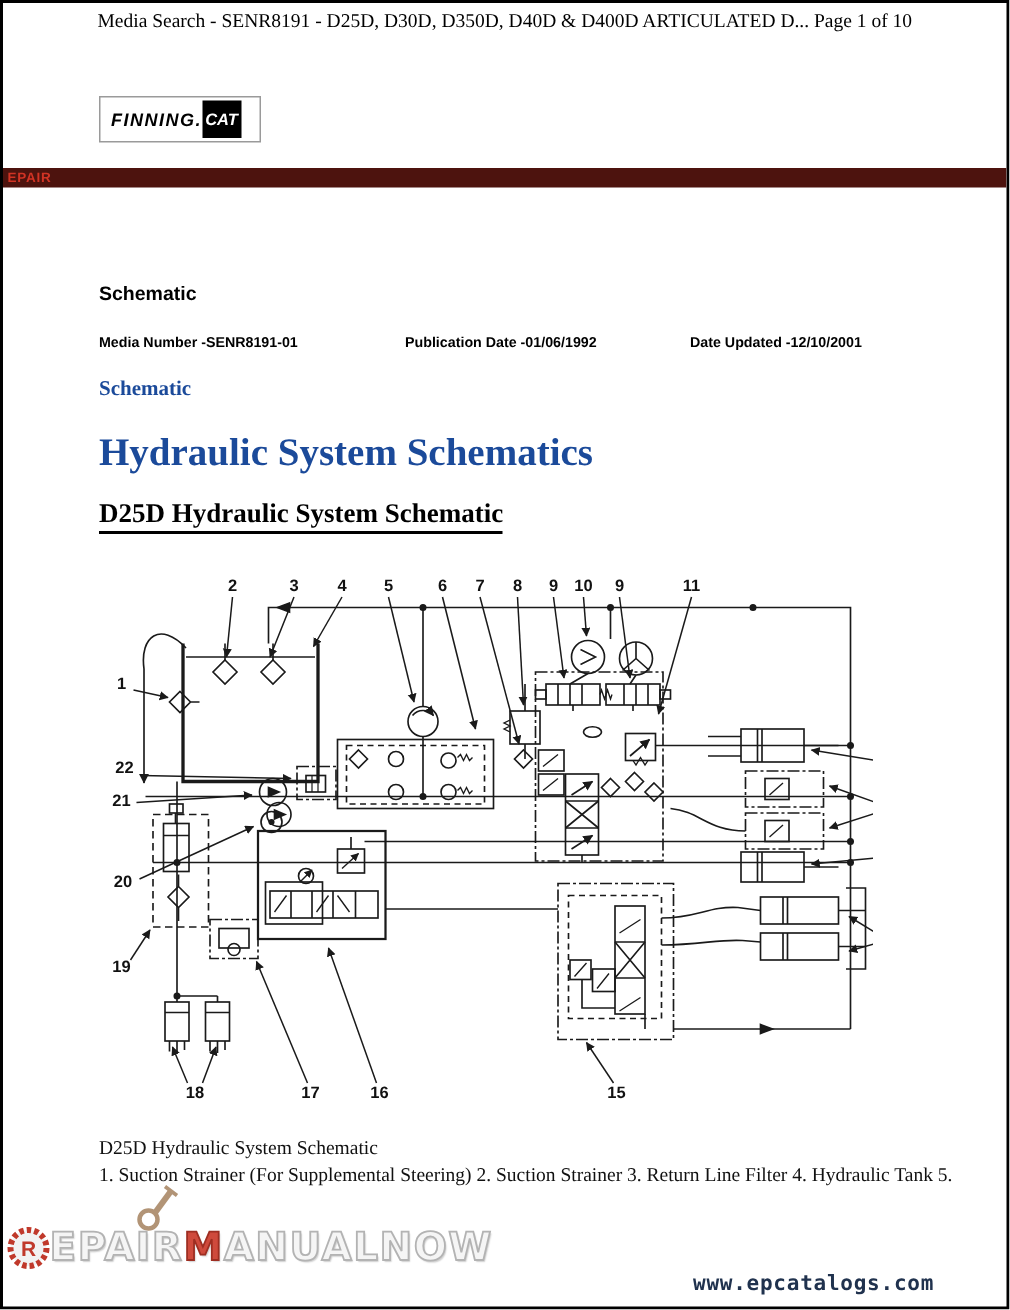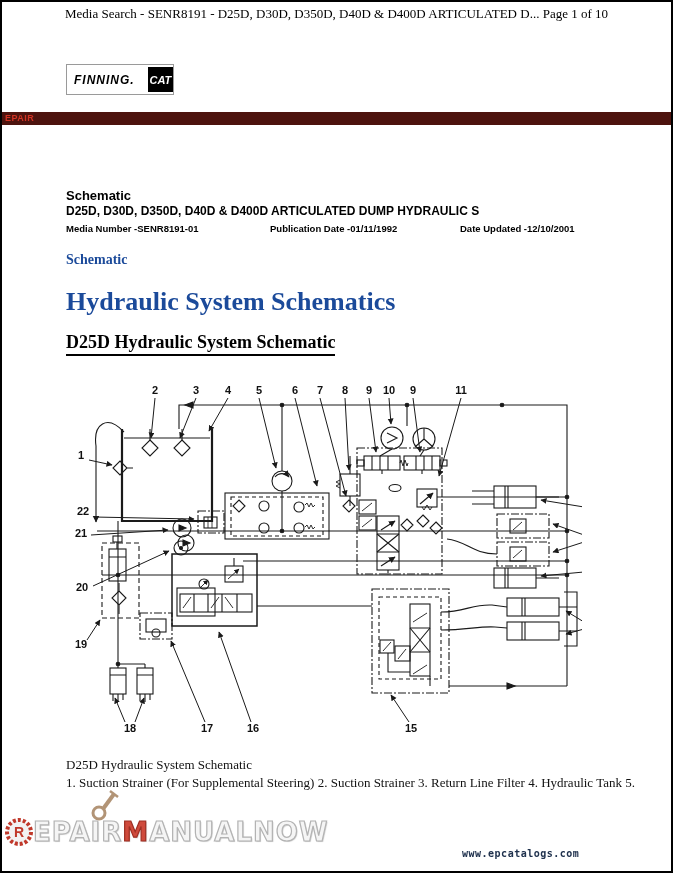--- a/index.html
+++ b/index.html
@@ -1,33 +1,33 @@
 <!DOCTYPE html>
 <html><head>
 <meta charset="utf-8">
 <style>
   html,body{margin:0;padding:0;background:#fff;}
   .page{position:relative;width:673px;height:873px;background:#fff;border:2px solid #000;box-sizing:border-box;overflow:hidden;font-family:"Liberation Serif",serif;}
   .abs{position:absolute;}
   .win-title{top:4px;left:0;width:100%;text-align:center;font-size:13px;color:#000;}
   .logo-box{top:62px;left:64px;width:106px;height:29px;border:1px solid #9a9a9a;display:flex;align-items:center;background:#fff;}
   .finning{font-family:"Liberation Sans",sans-serif;font-weight:bold;font-style:italic;font-size:12px;letter-spacing:1px;margin-left:7px;}
-  .catbox{margin-left:13px;width:26px;height:25px;background:#000;color:#fff;display:flex;align-items:center;justify-content:center;font-family:"Liberation Sans",sans-serif;font-weight:bold;font-style:italic;font-size:11px;}
+  .catbox{margin-left:0;width:26px;height:25px;background:#000;color:#fff;display:flex;align-items:center;justify-content:center;font-family:"Liberation Sans",sans-serif;font-weight:bold;font-style:italic;font-size:11px;}
   .sis-title{top:67px;left:277px;font-weight:bold;font-size:16px;letter-spacing:.3px;color:#0a0a0a;}
   .maroon-bar{top:110px;left:0;width:100%;height:13px;background:#4d130e;}
   .bar-wm{top:111px;left:3px;font-family:"Liberation Sans",sans-serif;font-weight:bold;font-size:9px;color:#d23324;letter-spacing:.5px;z-index:3;}
   .doc-kind{top:186px;left:64px;font-family:"Liberation Sans",sans-serif;font-weight:bold;font-size:13px;}
   .doc-model{top:202px;left:64px;font-family:"Liberation Sans",sans-serif;font-weight:bold;font-size:12px;}
   .meta{top:221px;font-family:"Liberation Sans",sans-serif;font-weight:bold;font-size:9.5px;}
   .m1{left:64px;}.m2{left:268px;}.m3{left:458px;}
   .sec-label{top:250px;left:64px;font-weight:bold;font-size:14px;color:#1b4a9a;}
   .h1{top:285px;left:64px;font-weight:bold;font-size:26px;color:#1b4a9a;}
   .h2{top:330px;left:64px;font-weight:bold;font-size:18px;color:#000;border-bottom:2px solid #000;padding-bottom:1px;}
   .caption{top:754px;left:64px;width:585px;font-size:13px;line-height:17.5px;color:#111;}
-  .footer-link{top:846px;left:460px;font-family:"DejaVu Sans Mono",monospace;font-weight:bold;font-size:10px;color:#20324e;letter-spacing:.5px;}
+  .footer-link{top:846px;left:460px;font-family:"DejaVu Sans Mono",monospace;font-weight:bold;font-size:14px;color:#20324e;letter-spacing:.5px;}
   .wm-text{top:815px;left:31px;font-family:"DejaVu Sans",sans-serif;font-weight:bold;font-size:26px;letter-spacing:1px;color:#f5f5f5;-webkit-text-stroke:1.2px #b3b3b3;text-shadow:1px 1px 1px #cfcfcf;white-space:nowrap;}
   .wm-text .red{color:#cf4a3c;-webkit-text-stroke:1.2px #9e2e22;}
   svg text{font-family:"Liberation Sans",sans-serif;font-weight:bold;font-size:11px;fill:#111;}
   .schem{top:374px;left:65px;}
 </style>
 </head>
 <body>
 
 <div class="page">
 
@@ -36,23 +36,22 @@
   <div class="abs logo-box">
     <span class="finning">FINNING.</span>
     <span class="catbox">CAT</span>
   </div>
 
 
   <div class="abs maroon-bar"></div>
   <div class="abs bar-wm">EPAIR</div>
 
   <div class="abs doc-kind">Schematic</div>
-  <div class="abs doc-model">D25D, D30D, D350D, D40D &amp; D400D ARTICULATED DUMP HYDRAULIC S</div>
   <div class="abs meta m1">Media Number -SENR8191-01</div>
-  <div class="abs meta m2">Publication Date -01/11/1992</div>
+  <div class="abs meta m2">Publication Date -01/06/1992</div>
   <div class="abs meta m3">Date Updated -12/10/2001</div>
 
   <div class="abs sec-label">Schematic</div>
   <div class="abs h1">Hydraulic System Schematics</div>
   <div class="abs h2">D25D Hydraulic System Schematic</div>
 
   <svg class="abs schem" width="515" height="376" viewBox="0 0 515 376">
     <defs>
       <marker id="ah" markerWidth="7" markerHeight="7" refX="5.5" refY="3" orient="auto">
         <path d="M0,0L6,3L0,6z" fill="#1a1a1a"></path>

